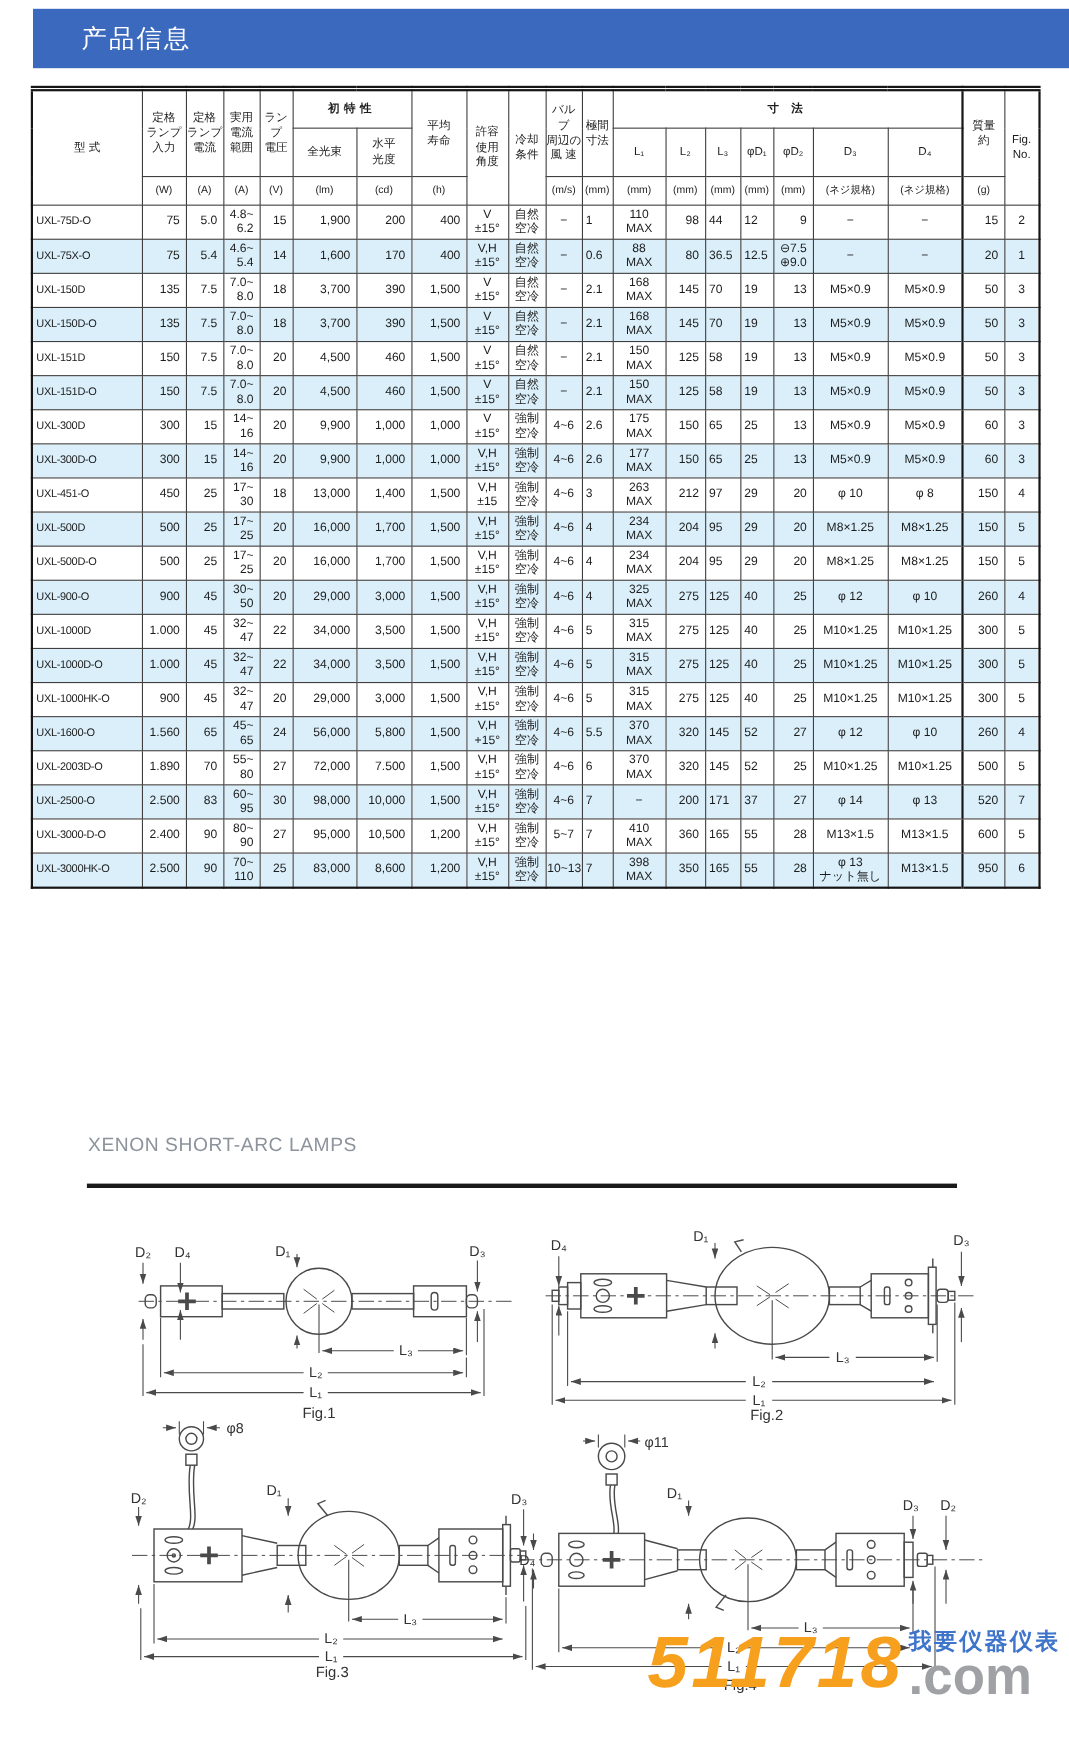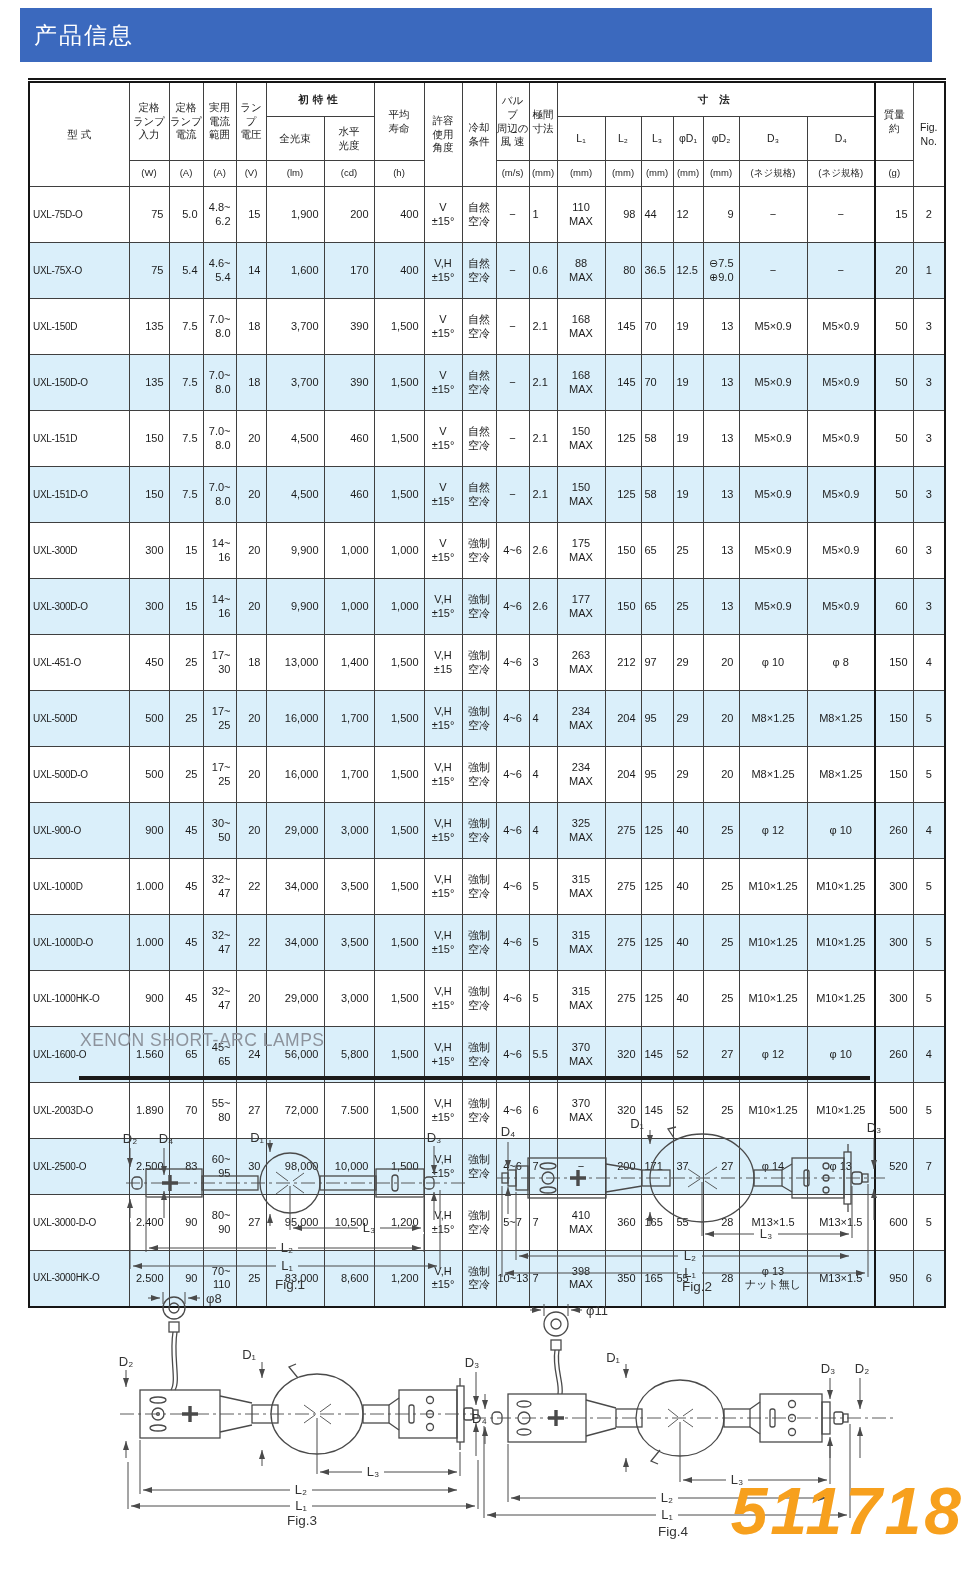--- a/index.html
+++ b/index.html
@@ -2,42 +2,43 @@
 <html style="--banner_blue: #3b69be; --row_alt_blue: #daeffa; --heading_gray: #8d939c; --watermark_orange: #f7a01d; --watermark_gray: #9fa1a4; --watermark_blue: #3e74c9;"><head>
 <meta charset="utf-8">
 <style>
   html,body{margin:0;padding:0;}
   body{
     width:972px;height:1585px;position:relative;background:#ffffff;
     font-family:"Liberation Sans","DejaVu Sans",sans-serif;color:#1c1c1c;
     overflow:hidden;
   }
   .banner{
-    position:absolute;left:20px;top:8px;width:912px;height:54px;
+    position:absolute;left:30px;top:8px;width:912px;height:54px;
     background:var(--banner_blue,#3b69be);
+    padding-left:30px;
   }
   .banner .title{
     color:#ffffff;font-size:23px;letter-spacing:2px;
     padding:12px 0 0 14px;display:block;
   }
   .table-wrap{position:absolute;left:28px;top:78px;width:916px;}
   table.spec{
     border-collapse:collapse;table-layout:fixed;width:916px;
     border:2px solid #151515;border-top:5px double #151515;
   }
   table.spec th,table.spec td{
     border:1px solid #3f3f3f;white-space:pre-line;vertical-align:middle;
     overflow:hidden;
   }
   thead th{font-weight:normal;font-size:10.5px;text-align:center;line-height:1.3;padding:1px 0;}
   .h1{height:36px}.h2{height:44px}.h3{height:26px}
   .h3 th{font-size:9.5px;border-bottom:3px double #151515;}
   .grp{letter-spacing:4px;font-weight:bold;}
   .sep-left{border-left:2px solid #151515 !important;}
-  tbody tr{height:56px;}
+  tbody tr{height:31px;}
   tbody tr:nth-child(even){background:var(--row_alt_blue,#daeffa);}
   tbody td{font-size:11px;line-height:1.2;padding:1px 4px;}
   td.c-l{text-align:left;padding-left:3px;}
   td.c-r{text-align:right;padding-right:5px;}
   td.c-c{text-align:center;padding:1px 1px;}
   td.model{font-size:10px;letter-spacing:-0.3px;}
   .section-rule{position:absolute;left:79px;top:1076px;width:791px;height:4px;background:#1a1a1a;}
   .section-heading{
     position:absolute;left:80px;top:1030px;font-size:17.5px;letter-spacing:0.5px;
     color:var(--heading_gray,#8d939c);
@@ -956,13 +957,17 @@
   <text x="360" y="75" text-anchor="middle">D₃</text>
   <text x="394" y="75" text-anchor="middle">D₂</text>
   <text x="269" y="186" text-anchor="middle">L₃</text>
   <text x="199" y="204" text-anchor="middle">L₂</text>
   <text x="199" y="221" text-anchor="middle">L₁</text>
   <text class="cap" x="205" y="238" text-anchor="middle">Fig.4</text>
 </svg>
 
 <div class="watermark">
   <span class="wm-num">511718</span>
+  <span class="wm-right">
+    <span class="wm-cn">我要仪器仪表</span>
+    <span class="wm-com">.com</span>
+  </span>
 </div>
 
 </body></html>

